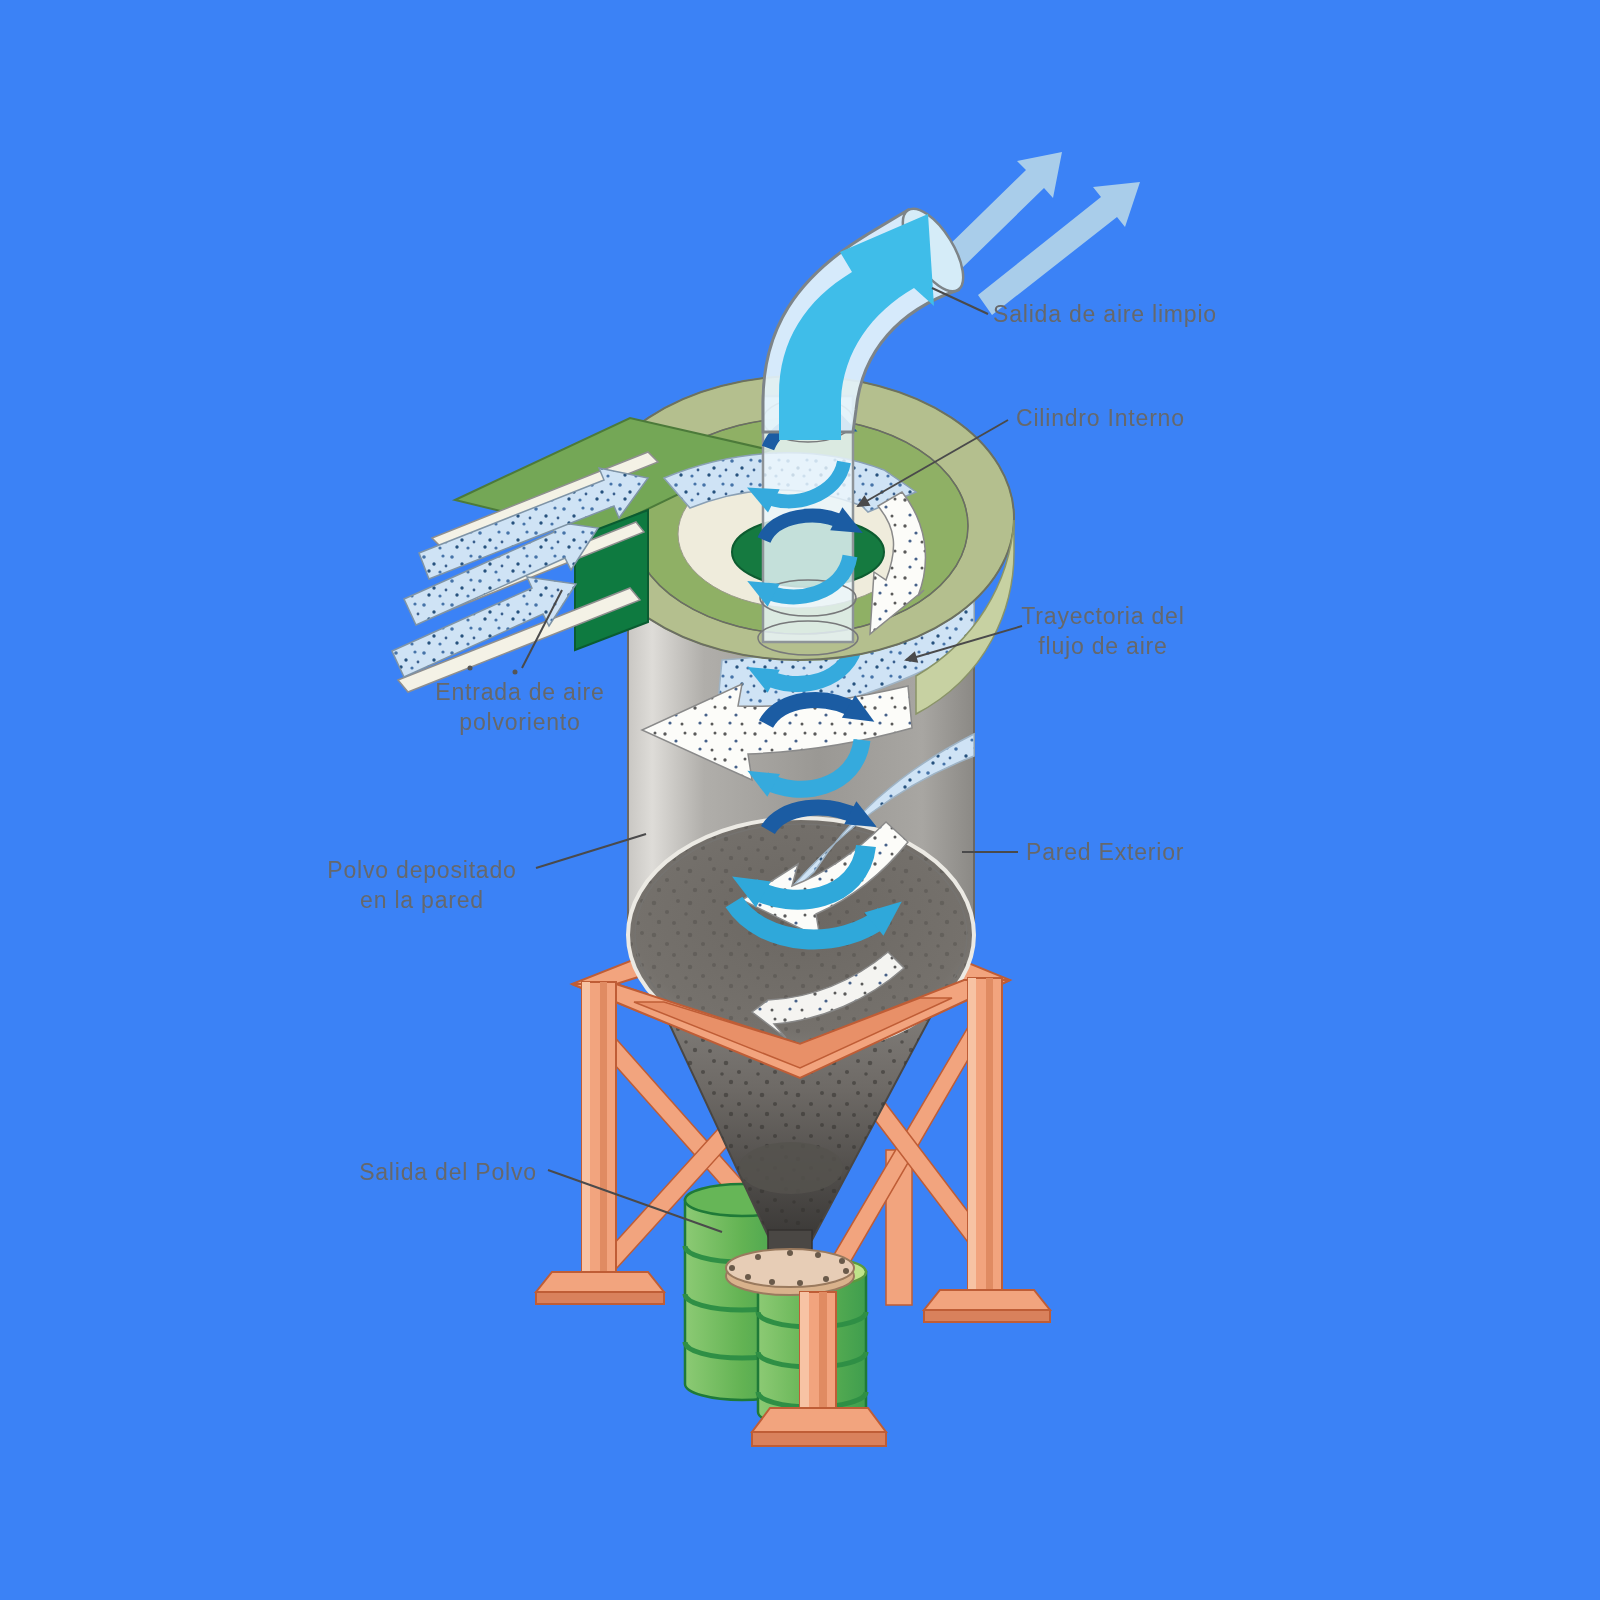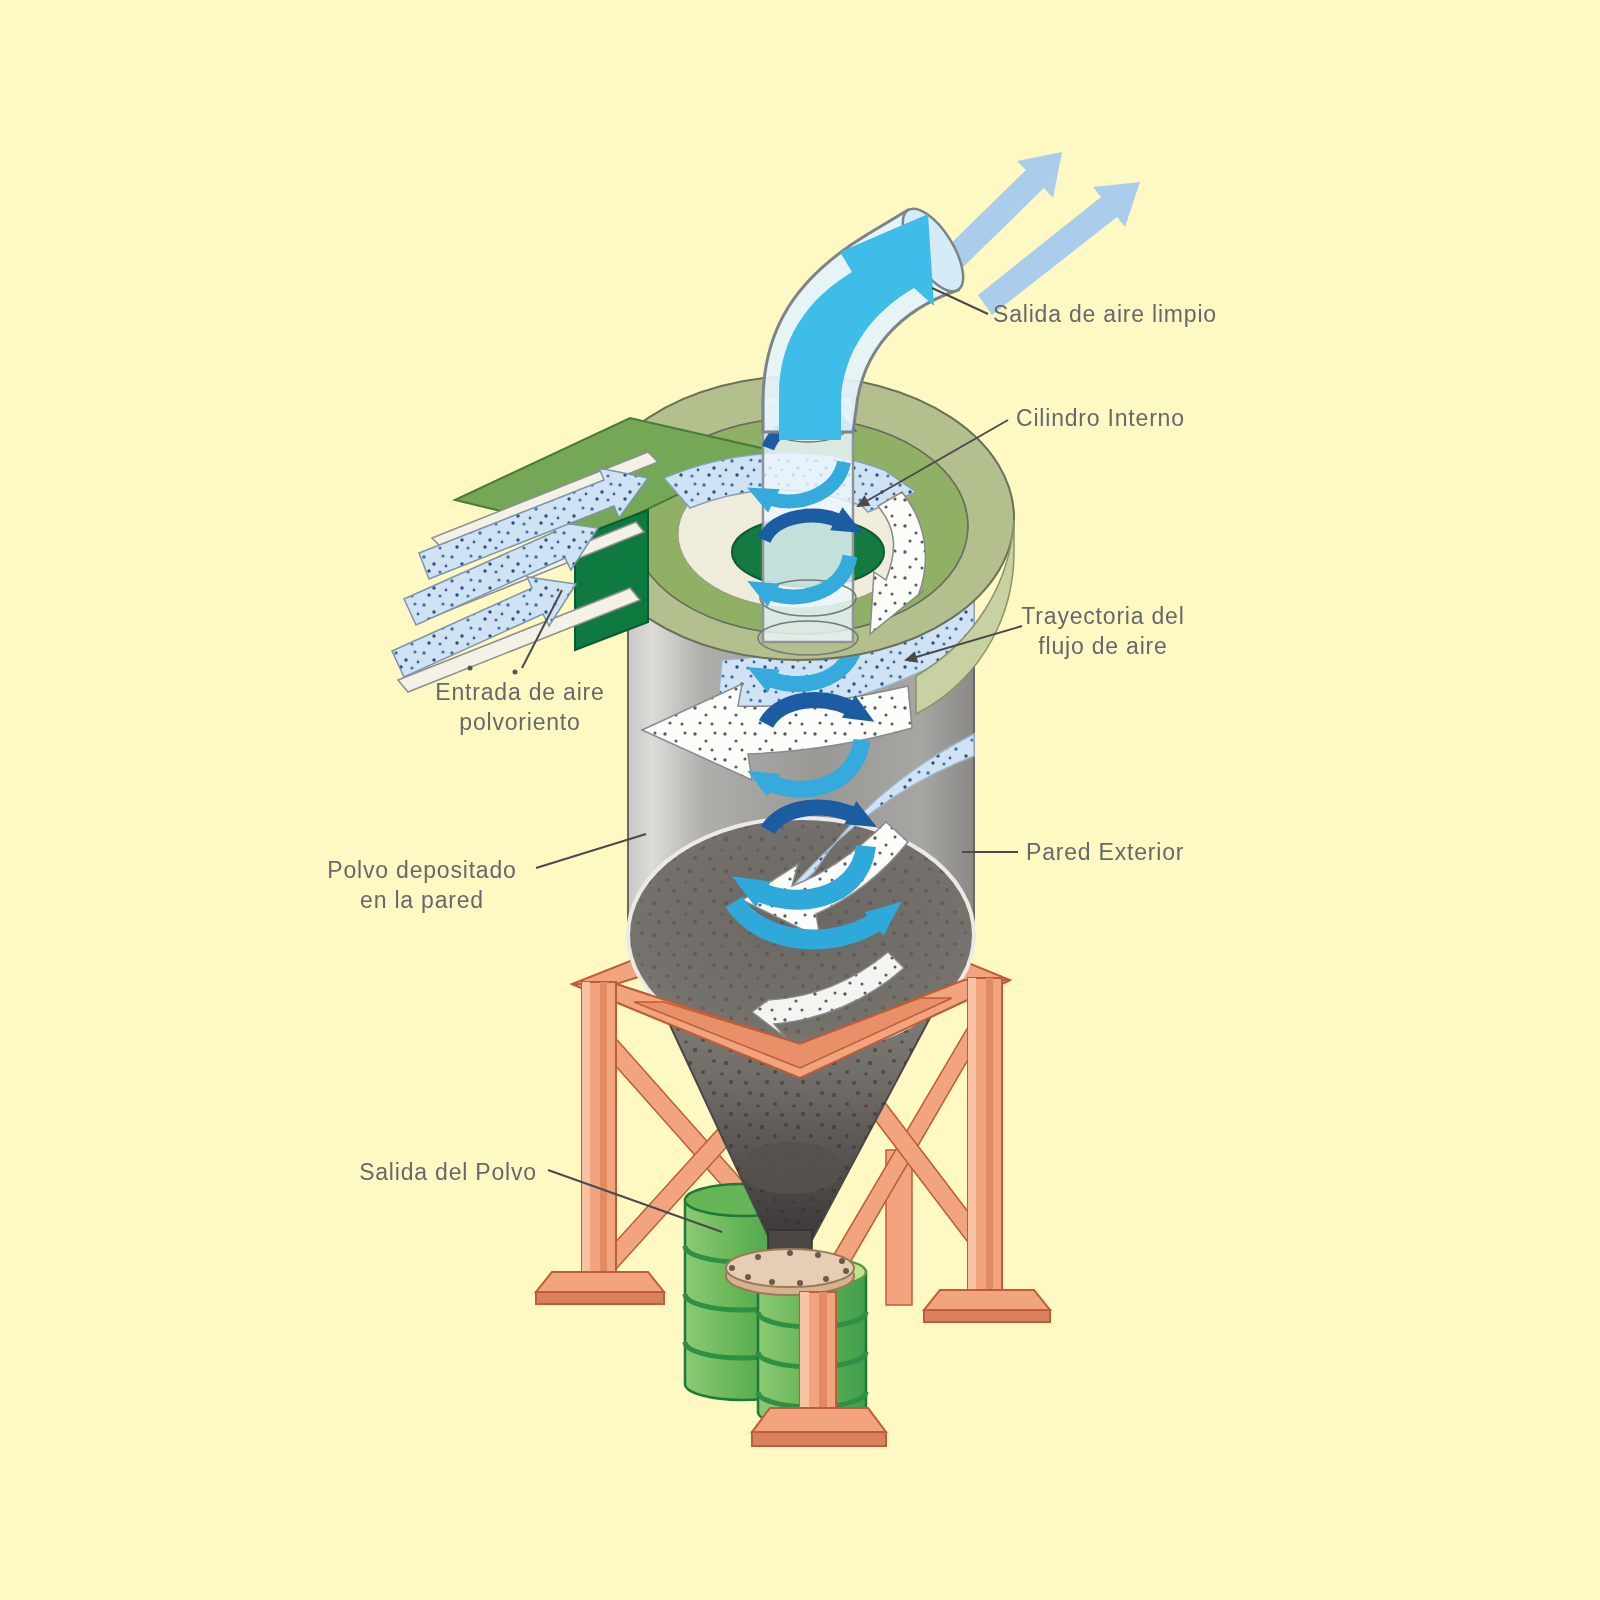--- a/index.html
+++ b/index.html
@@ -1,16 +1,16 @@
 <!DOCTYPE html>
 <html><head>
 <meta charset="utf-8">
 <style>
   html,body{margin:0;padding:0;background:#ffffff;}
-  .stage{position:relative;width:1600px;height:1600px;background:#fef9c3;overflow:hidden;}
+  .stage{position:relative;width:1600px;height:1600px;background:#3b82f6;overflow:hidden;}
   svg{display:block;}
   text.lbl{
     font-family:"Liberation Sans","DejaVu Sans",sans-serif;
     font-size:23px;
     letter-spacing:0.8px;
     fill:#66686b;
   }
 </style>
 </head>
 <body>

